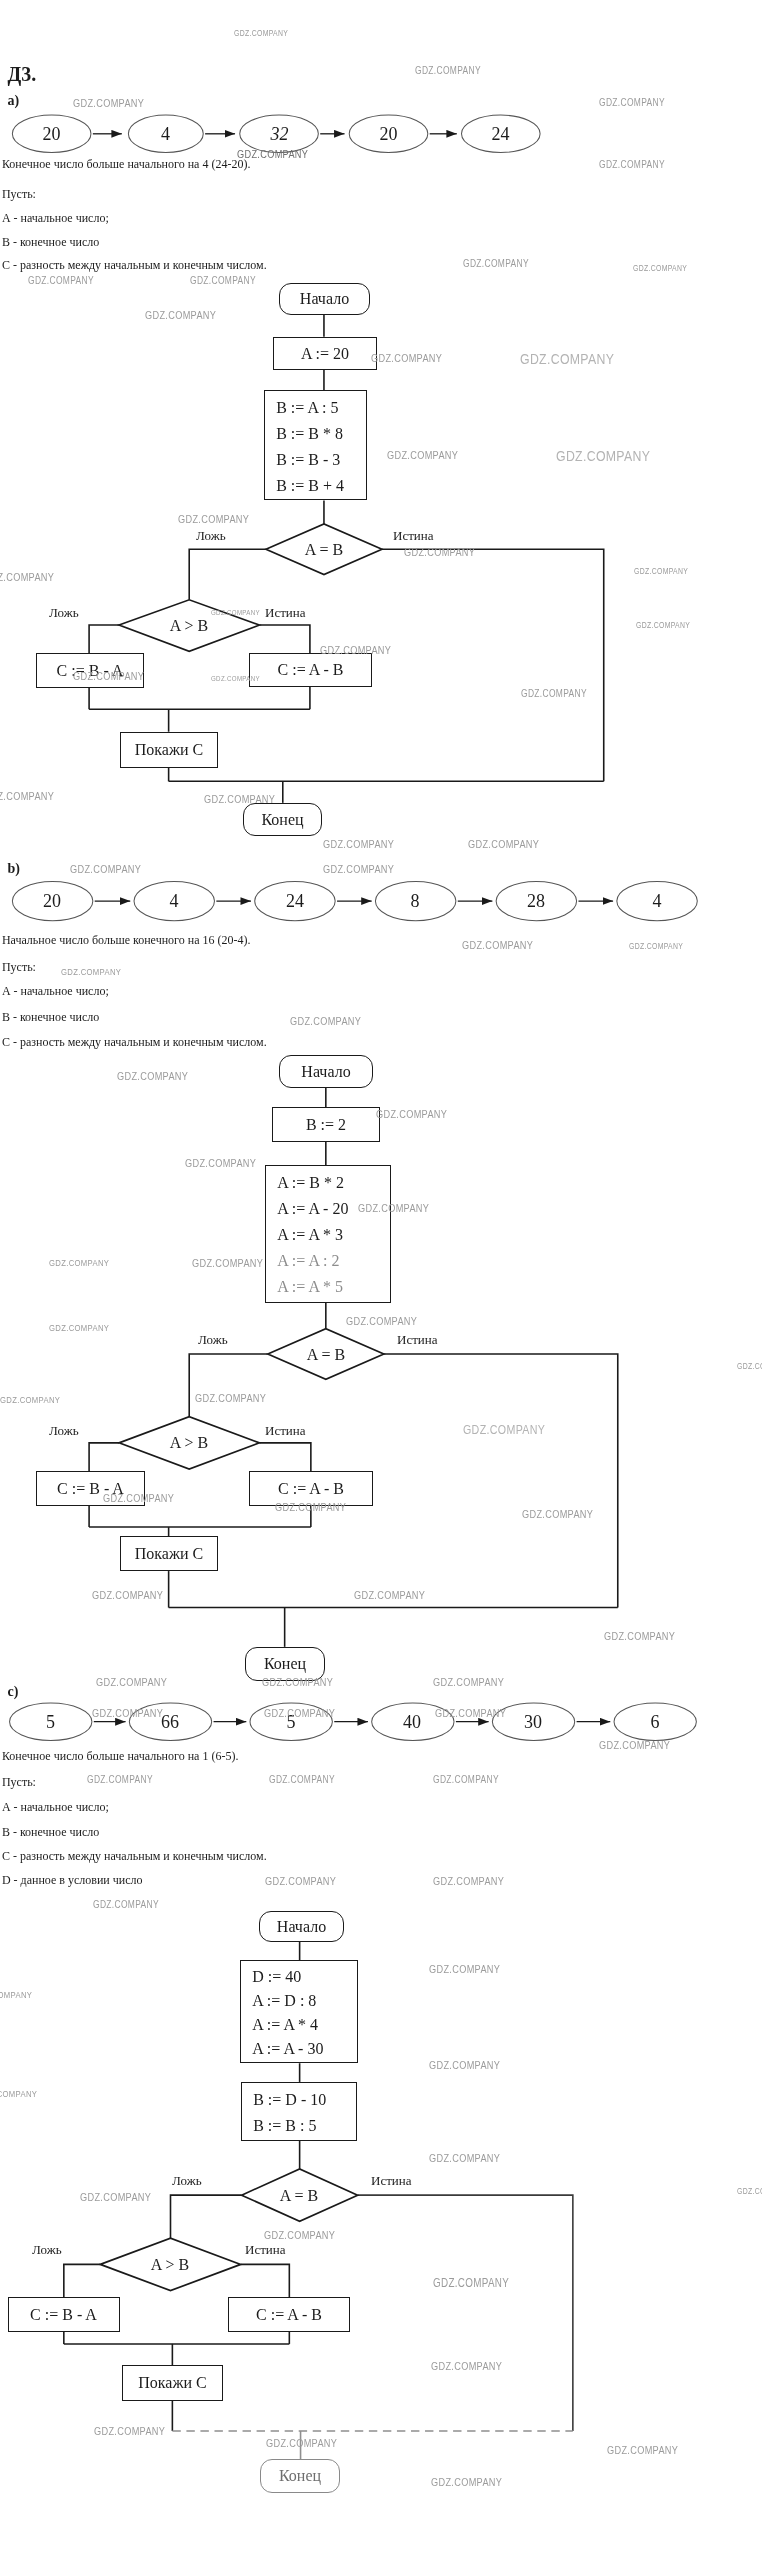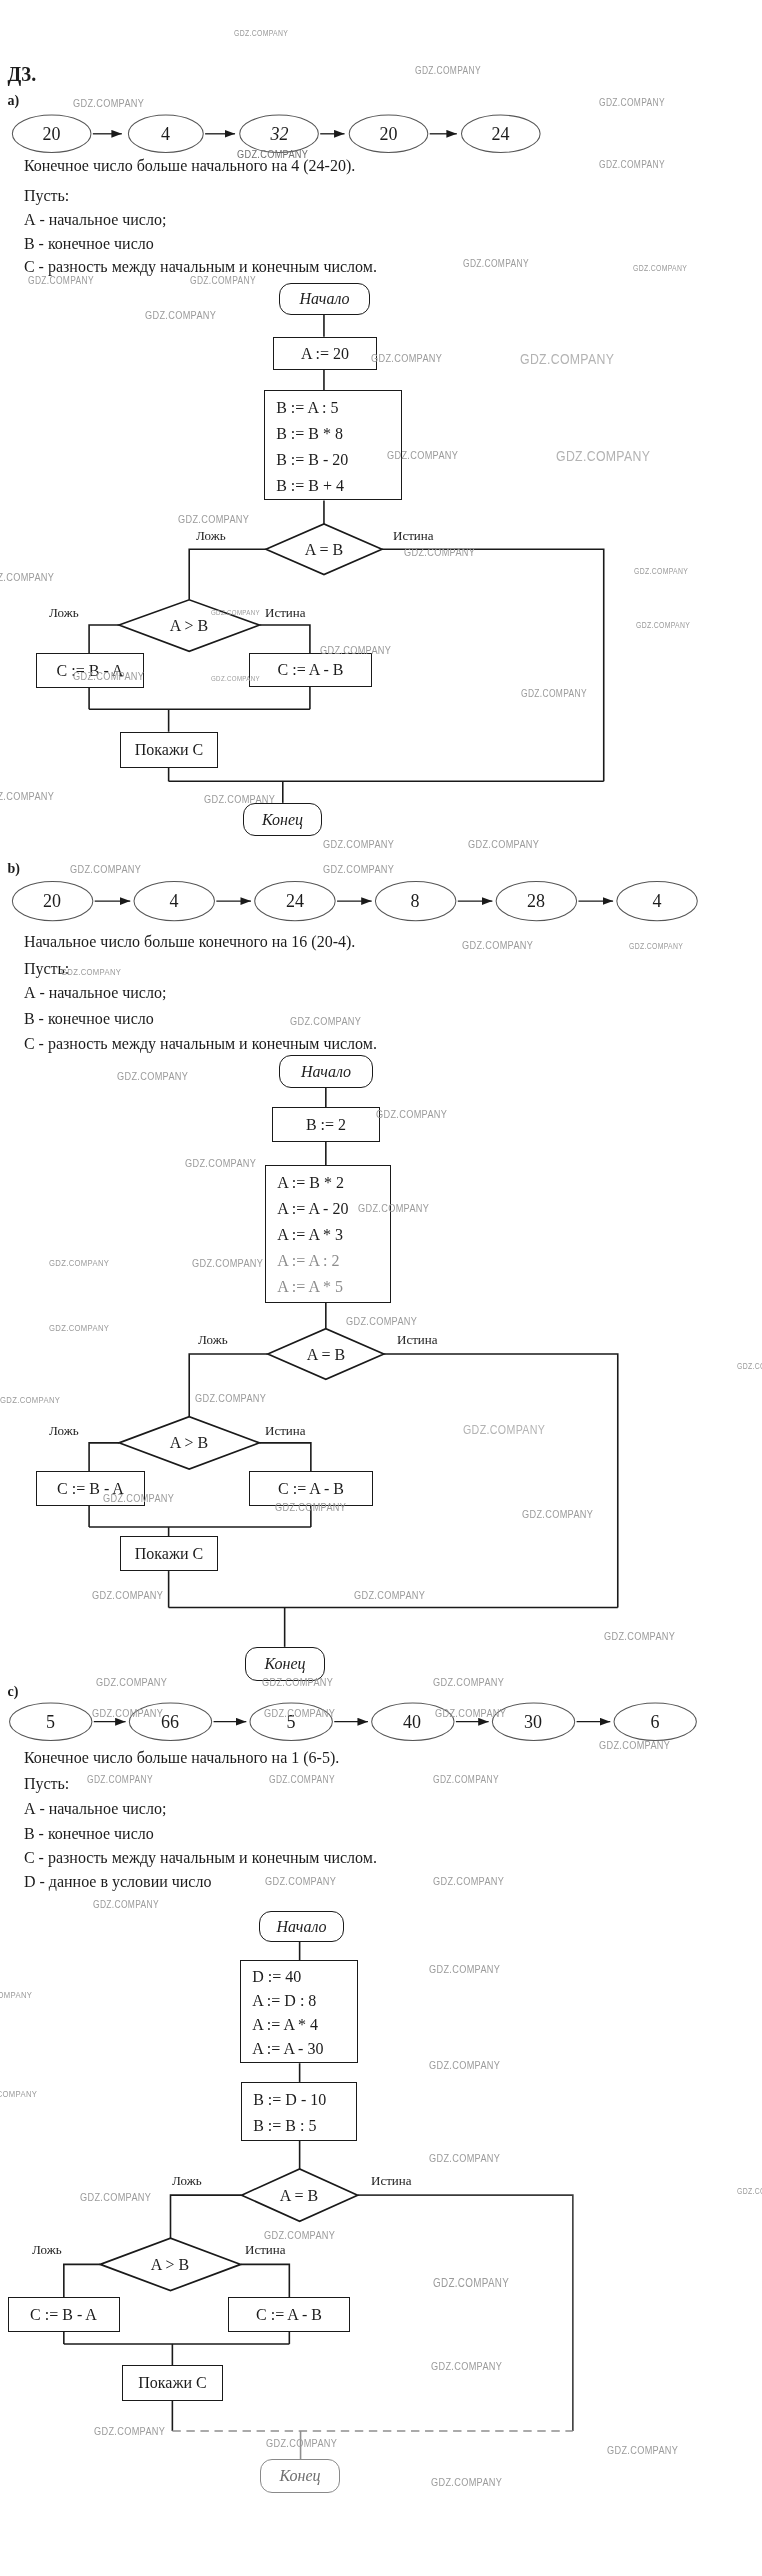--- a/index.html
+++ b/index.html
@@ -2,25 +2,25 @@
 <html style="font-size:15px"><head>
 <meta charset="utf-8">
 <style>
   html,body{margin:0;padding:0;background:#fff;}
   .page{position:relative;width:763px;height:2576px;background:#fff;overflow:hidden;
         font-family:"Liberation Serif","DejaVu Serif",serif;color:#1c1c1c;}
   svg.wires{position:absolute;left:0;top:0;z-index:1;}
   .abs{position:absolute;z-index:2;}
   .h{font-weight:bold;font-size:20px;}
   .slabel{font-weight:bold;font-size:14px;}
-  .txt{position:absolute;z-index:2;font-size:16px;white-space:nowrap;margin-left:22px;}
+  .txt{position:absolute;z-index:2;font-size:12px;white-space:nowrap;}
   .num{position:absolute;z-index:2;font-size:18px;text-align:center;line-height:24px;}
   .box{position:absolute;z-index:3;border:1.9px solid #1a1a1a;background:#fff;
        display:flex;align-items:center;justify-content:center;font-size:16px;box-sizing:border-box;}
-  .term{border-radius:12px;font-style:italic;}
+  .term{border-radius:12px;}
   .steps{display:block;padding:3.7px 3.7px 0 11.2px;}
   .steps span{display:block;line-height:26px;}
   .steps.lh26 span{line-height:24px;}
   .dlabel{position:absolute;z-index:2;font-size:16px;text-align:center;}
   .blabel{position:absolute;z-index:2;font-size:13px;white-space:nowrap;}
   .faded{color:#8d8d8d;}
   .fadedbox{border-color:#8a8a8a;color:#6f6f6f;}
   .wm{position:absolute;z-index:4;font-style:normal;font-family:"Liberation Sans","DejaVu Sans",sans-serif;
       color:#9b9b9b;letter-spacing:0.4px;transform:scaleX(.82);transform-origin:0 50%;white-space:nowrap;}
   .wm.d{color:#6f6f6f;} .wm.l{color:#b3b3b3;}
@@ -156,24 +156,24 @@
   <span class="num" style="left:349px;top:122px;width:79px;">20</span>
   <span class="num" style="left:461px;top:122px;width:79px;">24</span>
   <div class="txt" style="left:1.9px;top:157px;">Конечное число больше начального на 4 (24-20).</div>
   <div class="txt" style="left:1.9px;top:187px;">Пусть:</div>
   <div class="txt" style="left:1.9px;top:211px;">А - начальное число;</div>
   <div class="txt" style="left:1.9px;top:235px;">В - конечное число</div>
   <div class="txt" style="left:1.9px;top:258px;">С - разность между начальным и конечным числом.</div>
 
   <div class="box term" style="left:279px;top:283px;width:91px;height:32px;">Начало</div>
   <div class="box" style="left:273px;top:337px;width:104px;height:33px;">A := 20</div>
-  <div class="box steps" style="left:264px;top:390px;width:138px;height:110px;">
+  <div class="box steps" style="left:264px;top:390px;width:103px;height:110px;">
     <span>B := A : 5</span>
     <span>B := B * 8</span>
-    <span>B := B - 20</span>
+    <span>B := B - 3</span>
     <span>B := B + 4</span>
   </div>
   <span class="dlabel" style="left:266px;top:541px;width:116px;">A = B</span>
   <span class="blabel" style="left:196px;top:528px;">Ложь</span>
   <span class="blabel" style="left:393px;top:528px;">Истина</span>
   <span class="dlabel" style="left:119px;top:617px;width:140px;">A &gt; B</span>
   <span class="blabel" style="left:49px;top:605px;">Ложь</span>
   <span class="blabel" style="left:265px;top:605px;">Истина</span>
   <div class="box" style="left:36px;top:653px;width:108px;height:35px;">C := B - A</div>
   <div class="box" style="left:249px;top:653px;width:123px;height:34px;">C := A - B</div>

